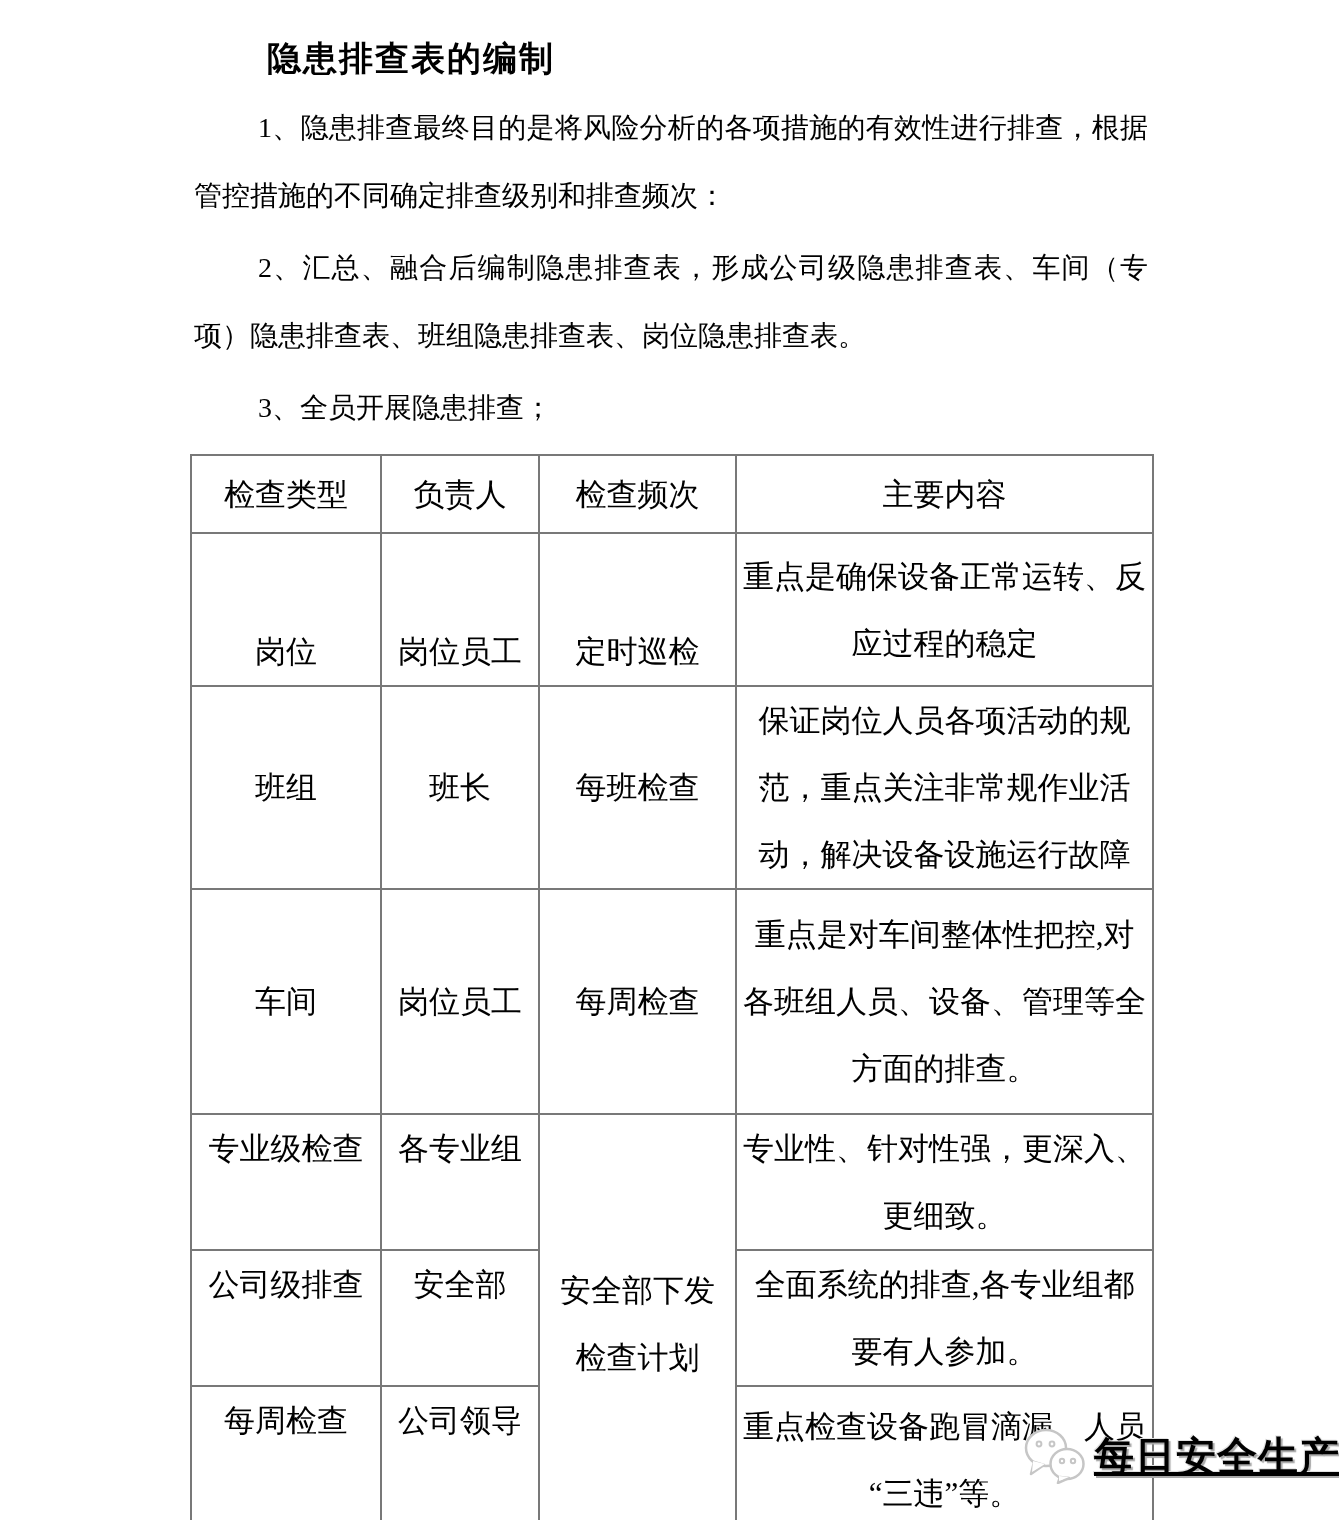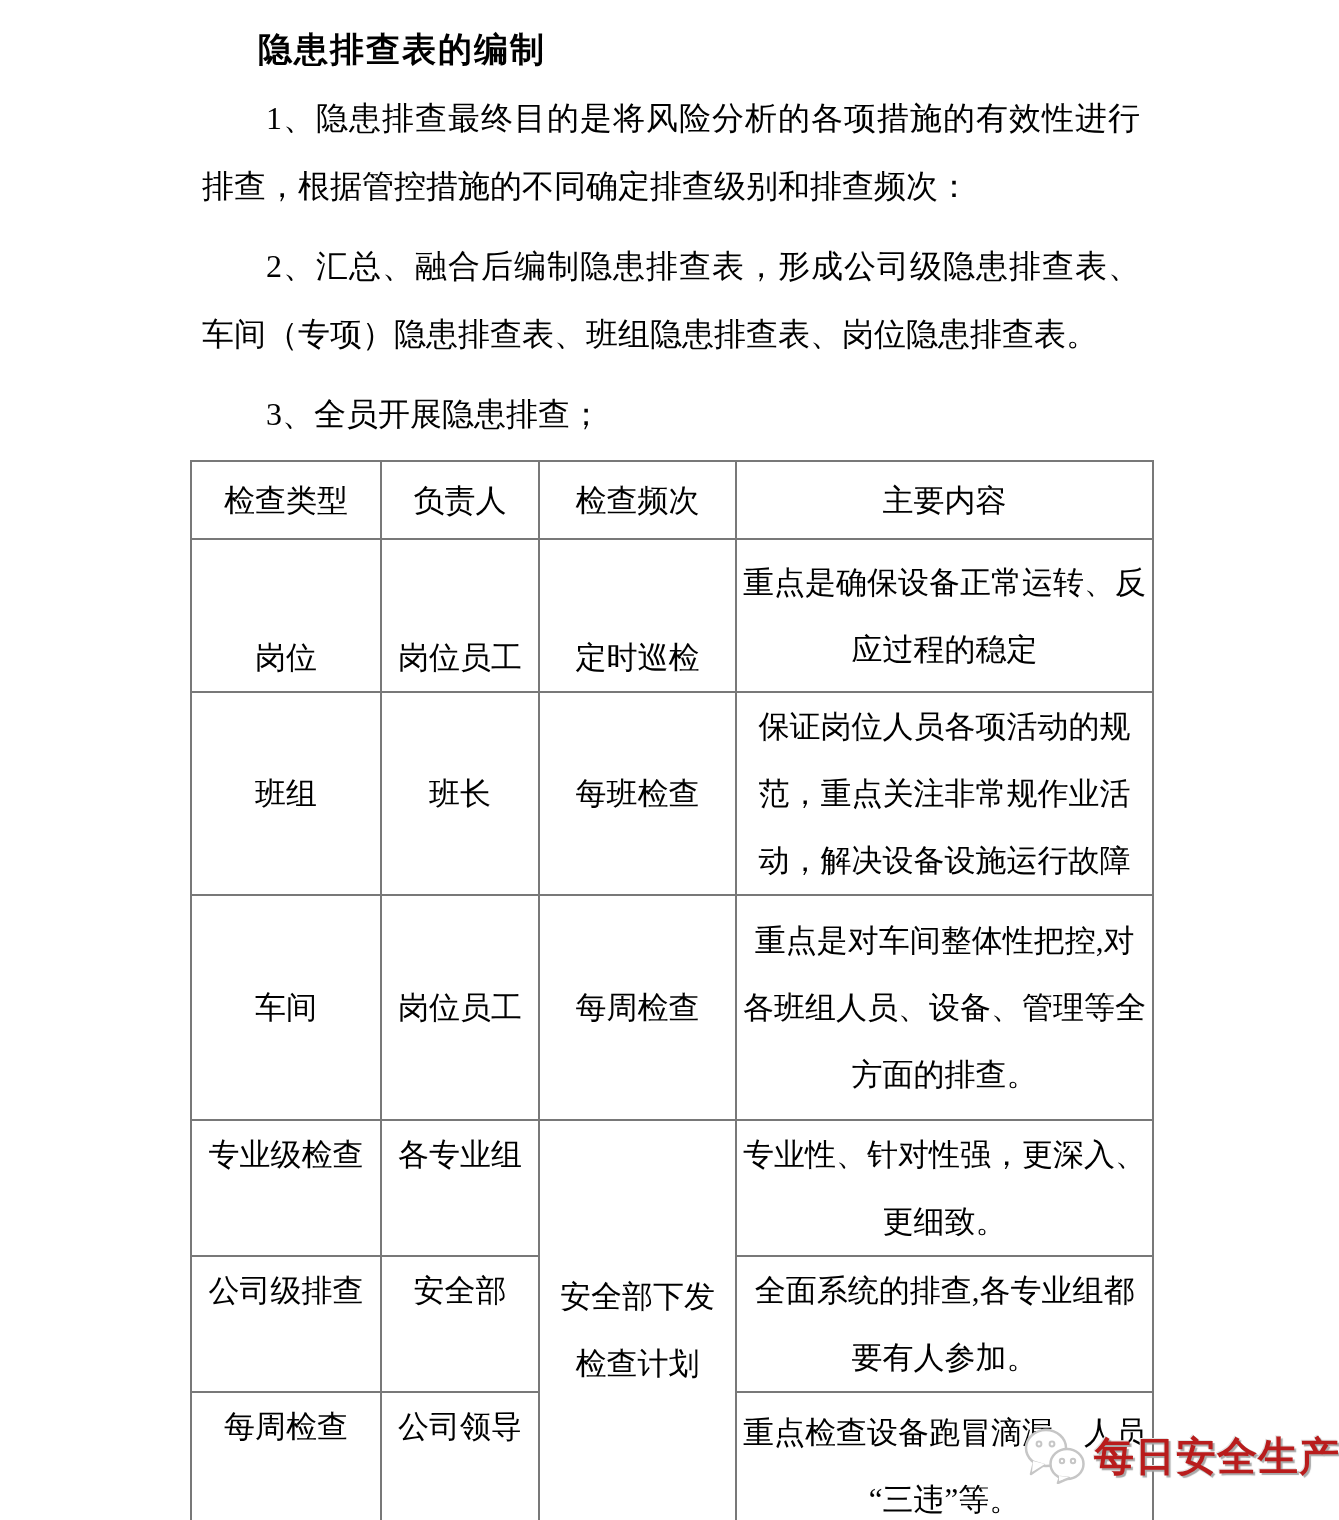--- a/index.html
+++ b/index.html
@@ -10,30 +10,30 @@
     color:#000;
     position:relative;
     overflow:hidden;
   }
   .page{
     position:absolute;
     left:190px;top:24px;
     width:962px;
   }
   .doc-title{
-    margin:4px;
+    margin:13px;
     font-size:34px;
     font-weight:bold;
     line-height:44px;
     padding-left:64px;
     letter-spacing:2px;
   }
   .para{
-    margin:12px;
-    font-size:32px;
+    margin:4px;
+    font-size:28px;
     line-height:68px;
     text-indent:64px;
     text-align:justify;
   }
   table.inspection{
     border-collapse:collapse;
     table-layout:fixed;
     width:962px;
     margin-top:12px;
   }
@@ -77,23 +77,24 @@
     display:flex;
     align-items:center;
     z-index:5;
   }
   .wm-icon{width:62px;height:56px;flex:0 0 auto;margin-right:8px;}
   .wm-text{
     font-family:"Liberation Sans","DejaVu Sans",sans-serif;
     font-weight:bold;
     font-size:40px;
     letter-spacing:1px;
-    color:#b91c1c;
+    color:#000000;
     text-shadow:2px 2px 1px #a8a8a8, -1px -1px 0 #e2e2e2;
     white-space:nowrap;
+    text-decoration:underline;
   }
 </style>
 </head>
 <body>
 
 <div class="page">
 
   <h1 class="doc-title">隐患排查表的编制</h1>
 
   <p class="para">1、隐患排查最终目的是将风险分析的各项措施的有效性进行排查，根据管控措施的不同确定排查级别和排查频次：</p>

